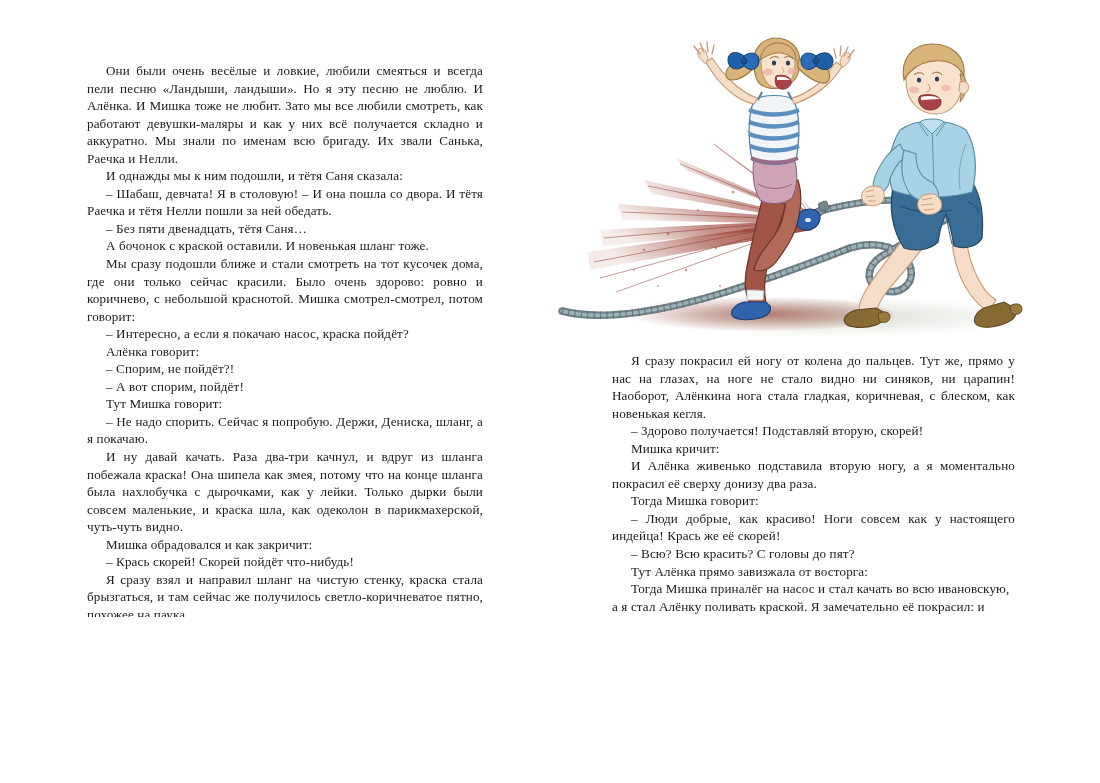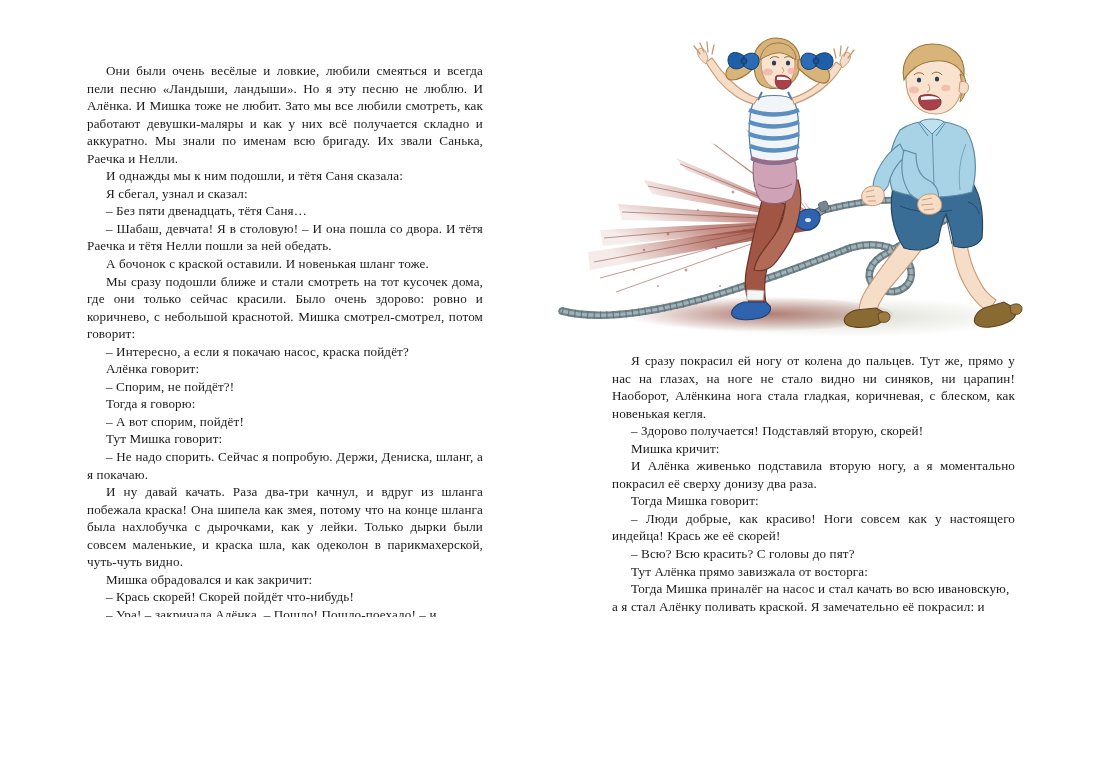--- a/index.html
+++ b/index.html
@@ -66,35 +66,34 @@
   .illus svg { display: block; width: 100%; height: 100%; }
 </style>
 </head>
 <body>
 
 <div class="page">
 
   <div class="col col-left">
     <p>Они были очень весёлые и ловкие, любили смеяться и всегда пели песню «Ландыши, ландыши». Но я эту песню не люблю. И Алёнка. И Мишка тоже не любит. Зато мы все любили смотреть, как работают девушки-маляры и как у них всё получается складно и аккуратно. Мы знали по именам всю бригаду. Их звали Санька, Раечка и Нелли.</p>
     <p>И однажды мы к ним подошли, и тётя Саня сказала:</p>
-    <p>Я сбегал, узнал и сказал:</p>
+    <p>– Шабаш, девчата! Я в столовую! – И она пошла со двора. И тётя Раечка и тётя Нелли пошли за ней обедать.</p>
     <p>– Без пяти двенадцать, тётя Саня…</p>
-    <p>– Шабаш, девчата! Я в столовую! – И она пошла со двора. И тётя Раечка и тётя Нелли пошли за ней обедать.</p>
     <p>А бочонок с краской оставили. И новенькая шланг тоже.</p>
     <p>Мы сразу подошли ближе и стали смотреть на тот кусочек дома, где они только сейчас красили. Было очень здорово: ровно и коричнево, с небольшой краснотой. Мишка смотрел-смотрел, потом говорит:</p>
     <p>– Интересно, а если я покачаю насос, краска пойдёт?</p>
     <p>Алёнка говорит:</p>
     <p>– Спорим, не пойдёт?!</p>
-    <p>Тогда я говорю:</p>
     <p>– А вот спорим, пойдёт!</p>
     <p>Тут Мишка говорит:</p>
     <p>– Не надо спорить. Сейчас я попробую. Держи, Дениска, шланг, а я покачаю.</p>
     <p>И ну давай качать. Раза два-три качнул, и вдруг из шланга побежала краска! Она шипела как змея, потому что на конце шланга была нахлобучка с дырочками, как у лейки. Только дырки были совсем маленькие, и краска шла, как одеколон в парикмахерской, чуть-чуть видно.</p>
     <p>Мишка обрадовался и как закричит:</p>
     <p>– Крась скорей! Скорей пойдёт что-нибудь!</p>
+    <p>Я сразу взял и направил шланг на чистую стенку, краска стала брызгаться, и там сейчас же получилось светло-коричневатое пятно, похожее на паука.</p>
     <p>– Ура! – закричала Алёнка. – Пошло! Пошло-поехало! – и подставила ногу под краску.</p>
   </div>
 
   <div class="folio folio-left">6</div>
 
   <div class="illus">
     <svg viewBox="0 0 500 308" xmlns="http://www.w3.org/2000/svg">
       <defs>
         <linearGradient id="sprayGrad" x1="1" y1="0" x2="0" y2="0.3">
           <stop offset="0%" stop-color="#8e3a2e" stop-opacity="0.95"></stop>

